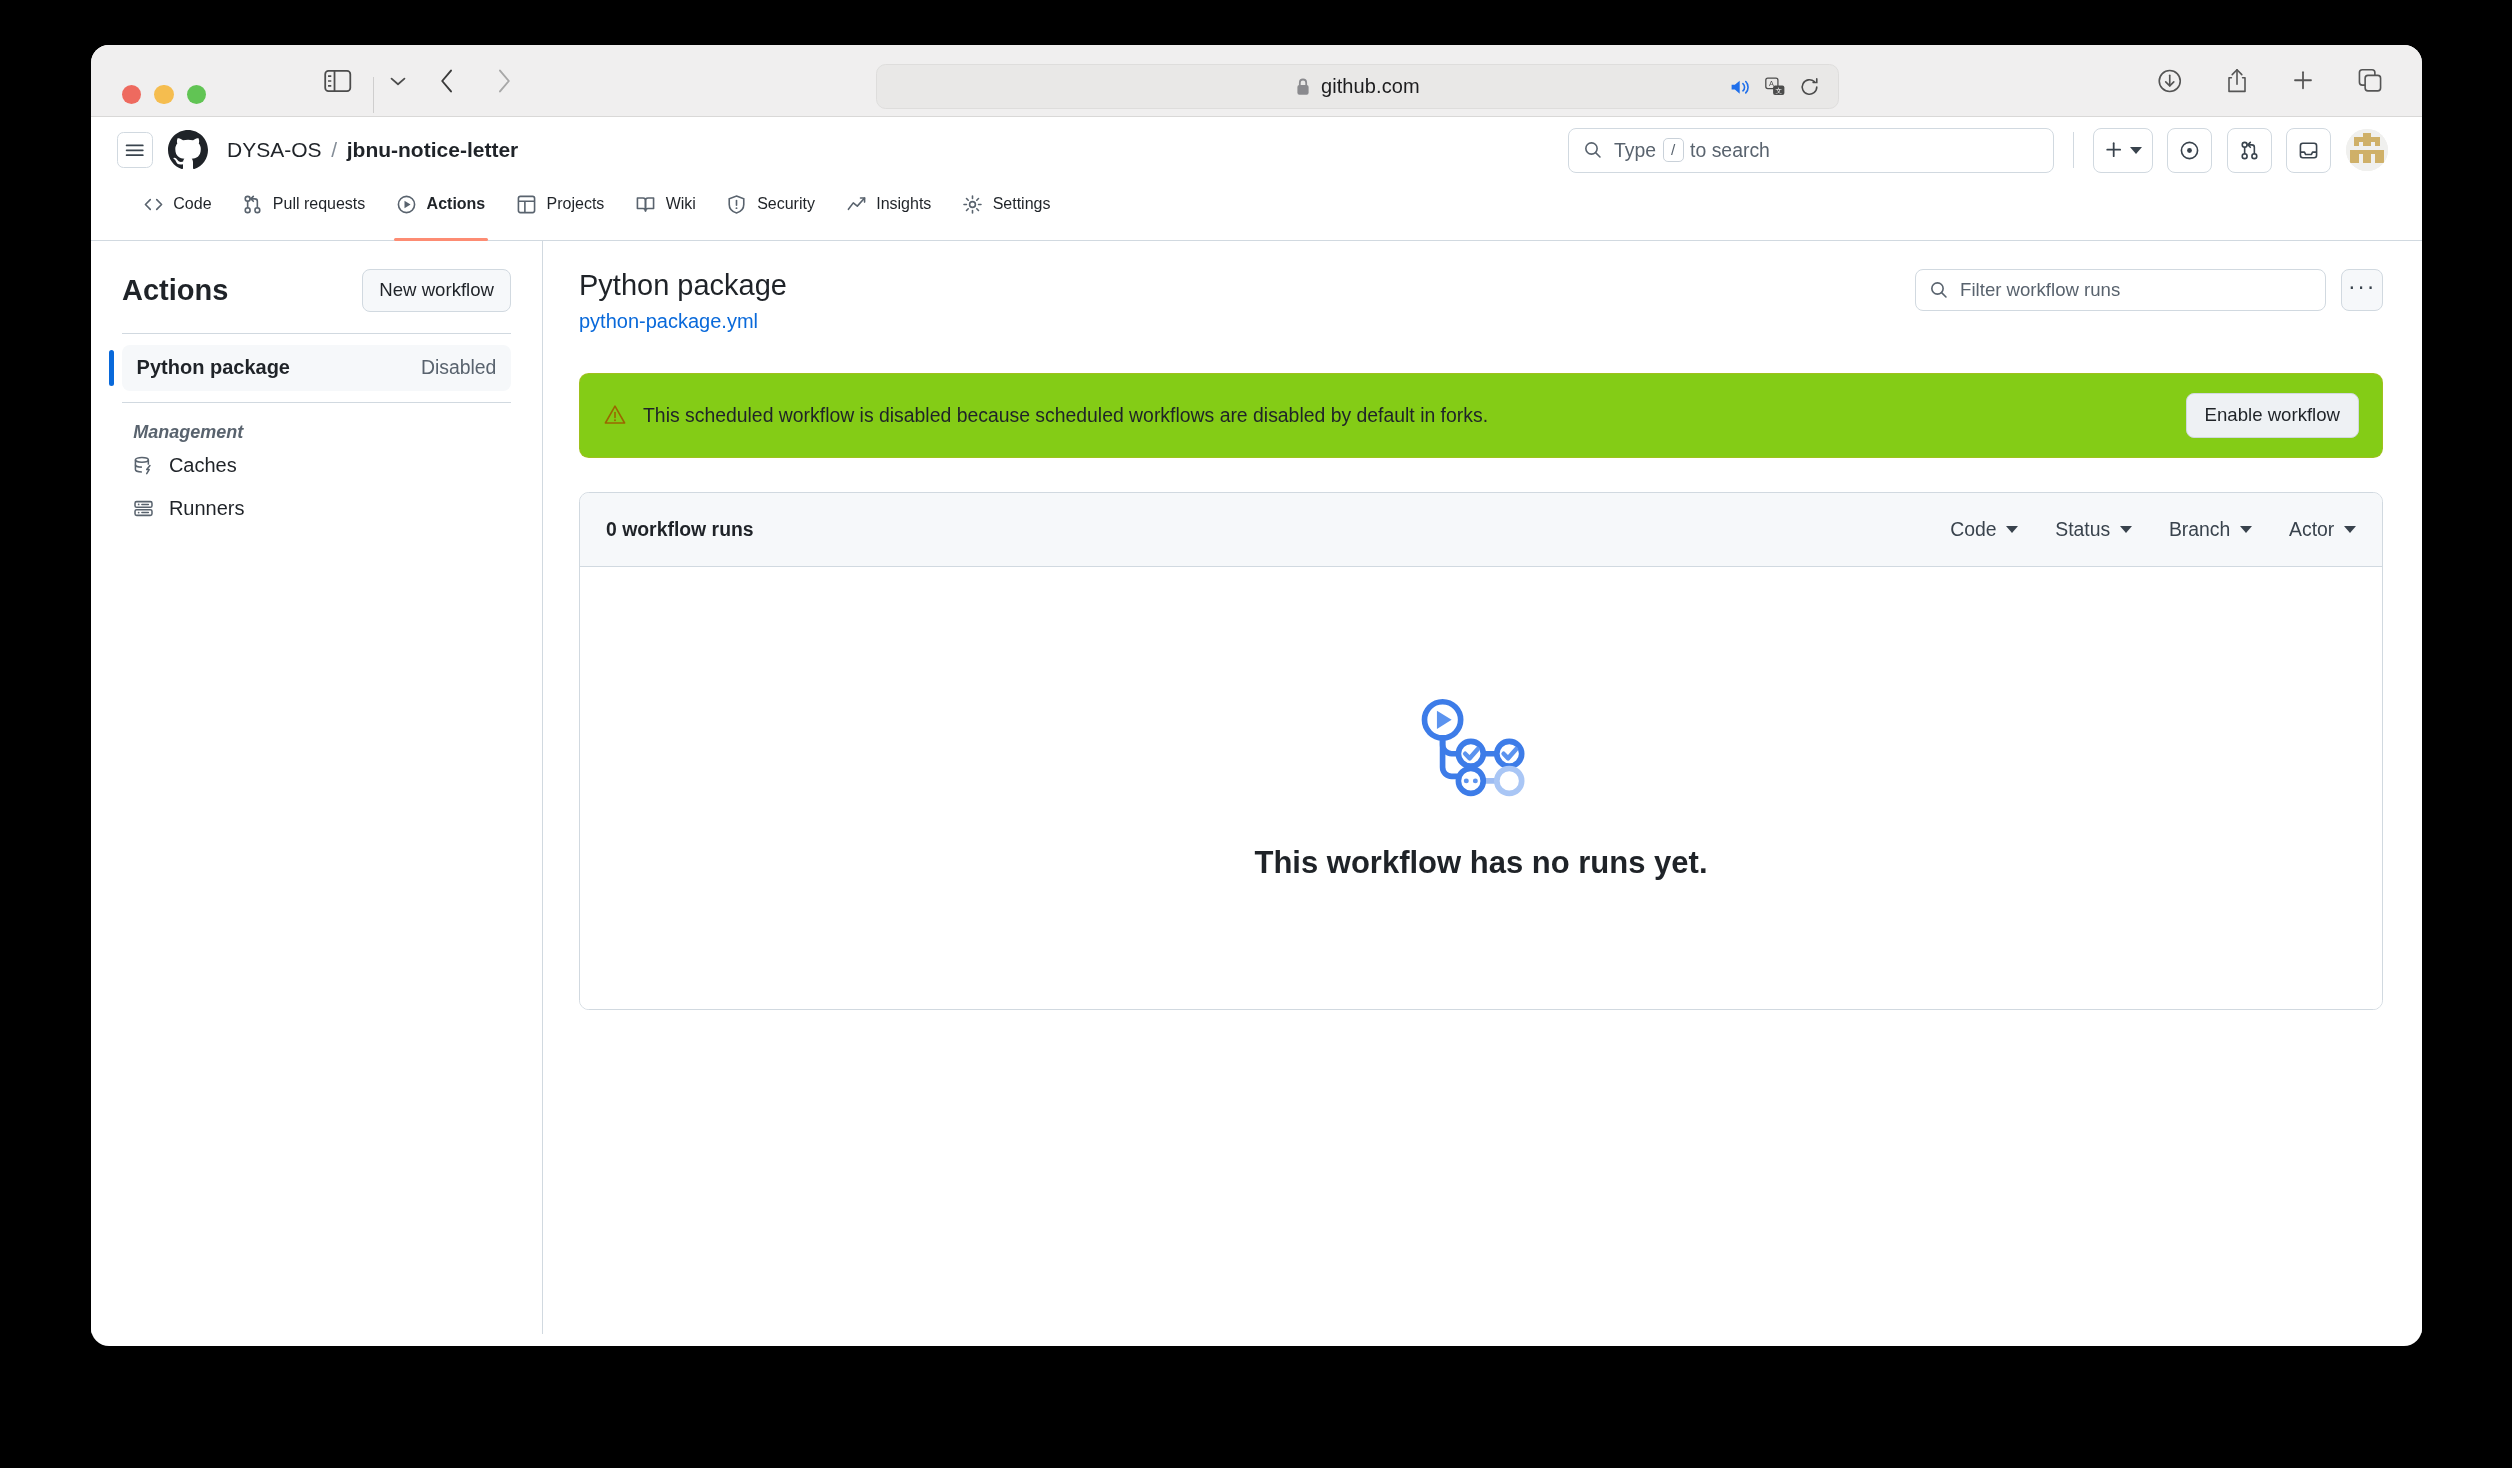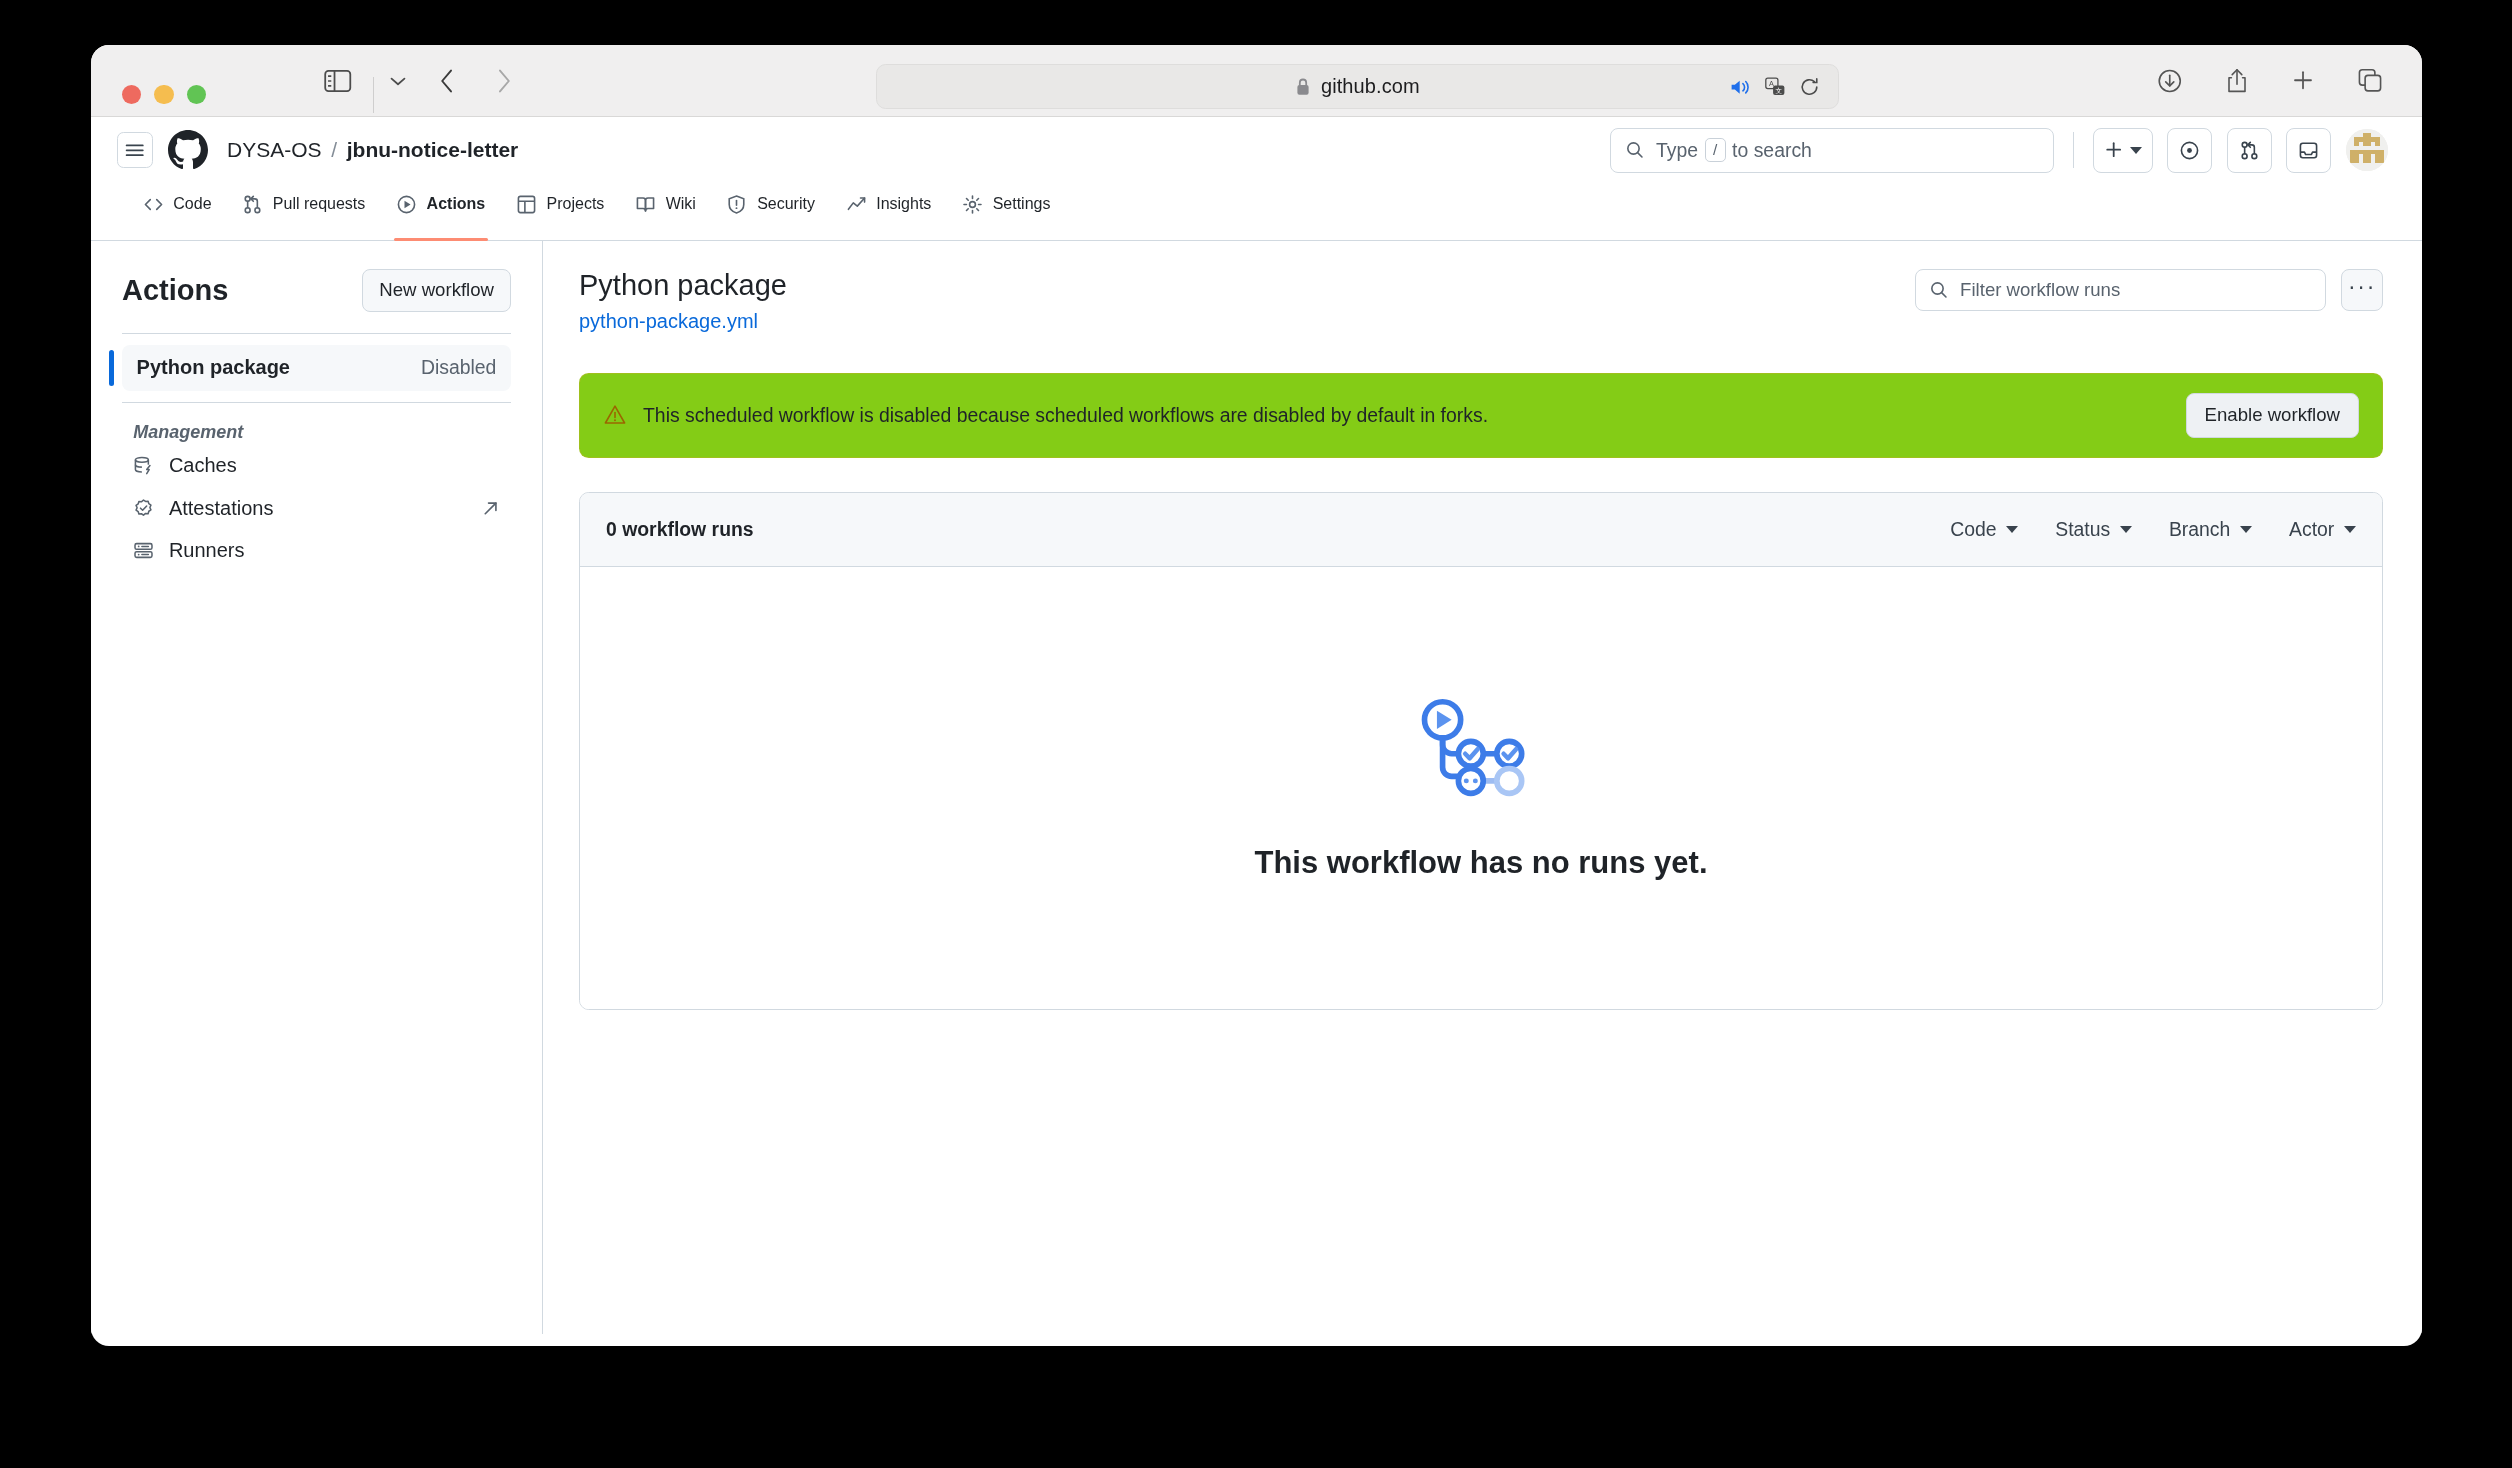--- a/index.html
+++ b/index.html
@@ -97,21 +97,21 @@
   #breadcrumb { display: flex; align-items: center; gap: 9.7px; font-size: 21px; }
   #breadcrumb-owner { color: #1f2328; }
   #breadcrumb-sep { color: #848d97; }
   #breadcrumb-repo { color: #1f2328; font-weight: bold; }
 
   #gh-header-right {
     margin-left: auto;
     display: flex; align-items: center; gap: 0;
   }
   #gh-search {
-    width: 444px; height: 45px;
+    width: 486px; height: 45px;
     border: 0.8px solid #d1d9e0; border-radius: 8px;
     display: flex; align-items: center; gap: 11.3px;
     padding: 0 14.6px;
     background: #ffffff;
   }
   #gh-search-placeholder {
     font-size: 19.4px; color: #59636e;
     display: flex; align-items: center; gap: 6.5px;
   }
   .kbd-slash {
@@ -589,35 +589,20 @@
             <ellipse cx="11" cy="6" rx="8" ry="3"></ellipse>
               <path d="M3 6v12c0 1.6 3.6 3 8 3"></path>
               <path d="M19 6v6"></path>
               <path d="M3 12c0 1.6 3.6 3 8 3"></path>
             <polyline points="21,13 17,18 20,18 17,23" stroke-linejoin="round" stroke-linecap="round"></polyline>
           </svg>
         </span>
         <span>Caches</span>
       </div>
 
-      <div class="mgmt-item">
-        <span class="mgmt-ico">
-          <svg width="21" height="21" viewBox="0 0 26 26" fill="none" stroke="#59636e" stroke-width="1.9" stroke-linejoin="round" stroke-linecap="round">
-            <path d="M13 2.5l2.6 1.8 3.1-.3.9 3 2.6 1.8-1.3 2.9 1.3 2.9-2.6 1.8-.9 3-3.1-.3L13 21.3l-2.6-1.8-3.1.3-.9-3-2.6-1.8 1.3-2.9-1.3-2.9 2.6-1.8.9-3 3.1.3z"></path>
-            <polyline points="9.3,12.6 11.9,15.2 16.9,9.9"></polyline>
-          </svg>
-        </span>
-        <span>Attestations</span>
-        <span class="ext-ico">
-          <svg width="18" height="18" viewBox="0 0 22 22" fill="none" stroke="#59636e" stroke-width="2" stroke-linecap="round" stroke-linejoin="round">
-              <line x1="4" y1="18" x2="17" y2="5"></line>
-              <polyline points="8,5 17,5 17,14"></polyline>
-            </svg>
-        </span>
-      </div>
 
       <div class="mgmt-item">
         <span class="mgmt-ico">
           <svg width="21" height="21" viewBox="0 0 26 26" fill="none" stroke="#59636e" stroke-width="1.9">
             <rect x="2.5" y="4.5" width="21" height="7" rx="2"></rect>
               <rect x="2.5" y="14.5" width="21" height="7" rx="2"></rect>
             <circle cx="7" cy="8" r="1.1" fill="#59636e" stroke="none"></circle>
               <line x1="11" y1="8" x2="19" y2="8" stroke-linecap="round"></line>
             <circle cx="7" cy="18" r="1.1" fill="#59636e" stroke="none"></circle>
               <line x1="11" y1="18" x2="19" y2="18" stroke-linecap="round"></line>

